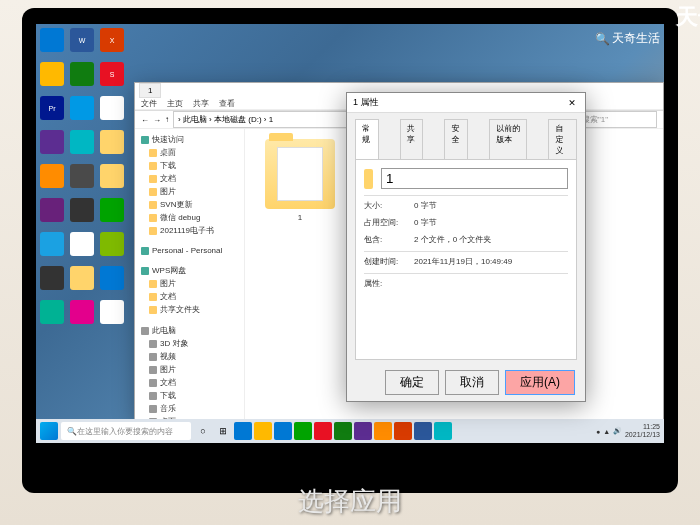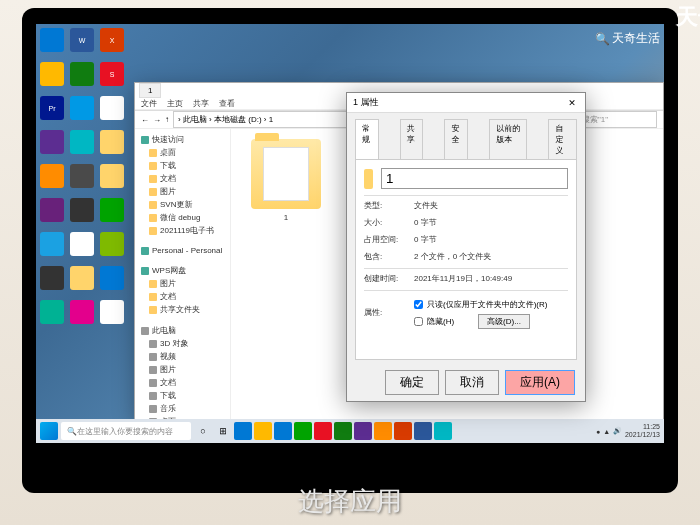--- a/index.html
+++ b/index.html
@@ -12,21 +12,21 @@
 .dicon{width:24px;height:24px;border-radius:3px;display:flex;align-items:center;justify-content:center;font-size:7px;color:#fff}
 .explorer{position:absolute;top:58px;left:98px;width:530px;height:340px;background:#fff;border:1px solid #aaa;display:flex;flex-direction:column;box-shadow:0 4px 20px rgba(0,0,0,0.3)}
 .exp-title{height:18px;background:#fff;display:flex;align-items:center;padding:0 4px;font-size:8px}
 .exp-title .tab{background:#f0f0f0;padding:2px 8px;border:1px solid #ddd}
 .exp-menu{height:14px;background:#fff;padding:0 6px;font-size:8px;color:#333;display:flex;gap:10px;align-items:center;border-bottom:1px solid #eee}
 .exp-ribbon{height:16px;background:#f8f8f8;border-bottom:1px solid #ddd}
 .exp-addr{height:18px;display:flex;align-items:center;padding:2px 6px;gap:4px;font-size:8px;border-bottom:1px solid #eee}
 .exp-addr .path{flex:1;border:1px solid #ccc;padding:2px 4px;background:#fff}
 .exp-addr .search{width:80px;border:1px solid #ccc;padding:2px 4px;color:#999}
 .exp-body{flex:1;display:flex}
-.exp-tree{width:96px;border-right:1px solid #eee;padding:4px 2px;font-size:8px;overflow:hidden}
+.exp-tree{width:110px;border-right:1px solid #eee;padding:4px 2px;font-size:8px;overflow:hidden}
 .tree-item{padding:1px 2px 1px 12px;color:#333;display:flex;align-items:center;gap:3px;white-space:nowrap}
 .tree-item.top{padding-left:4px;font-weight:normal}
 .tree-item .ticon{width:8px;height:8px;background:#fc6;border-radius:1px;flex-shrink:0}
 .tree-item .ticon.blue{background:#4a9}
 .tree-item .ticon.gray{background:#999}
 .tree-sep{height:8px}
 .exp-content{flex:1;background:#fff;padding:10px;position:relative}
 .folder-item{position:absolute;top:10px;left:10px;width:90px;text-align:center}
 .folder-big{width:70px;height:70px;margin:0 auto;background:linear-gradient(#ffe9a8,#ffd46b);border-radius:4px;position:relative}
 .folder-big::before{content:"";position:absolute;top:-6px;left:4px;width:24px;height:8px;background:#ffd46b;border-radius:2px 2px 0 0}
@@ -240,54 +240,39 @@
     <div class="dlg-tab inactive">以前的版本</div>
     <div class="dlg-tab inactive">自定义</div>
   </div>
   <div class="dlg-body">
     <div class="dlg-row">
       <div class="dlg-icon"></div>
       <input class="dlg-input" value="1" style="">
     </div>
     <div class="dlg-hr"></div>
     <div class="dlg-row">
-            <span class="lbl">类型:</span>
-            <span class="val">文件夹</span>
-          </div>
-    <div class="dlg-row">
             <span class="lbl">大小:</span>
             <span class="val">0 字节</span>
           </div>
     <div class="dlg-row">
             <span class="lbl">占用空间:</span>
             <span class="val">0 字节</span>
           </div>
     <div class="dlg-row">
             <span class="lbl">包含:</span>
             <span class="val">2 个文件，0 个文件夹</span>
           </div>
     <div class="dlg-hr"></div>
     <div class="dlg-row">
             <span class="lbl">创建时间:</span>
             <span class="val">2021年11月19日，10:49:49</span>
           </div>
     <div class="dlg-hr"></div>
     <div class="dlg-row">
             <span class="lbl">属性:</span>
-      <div style="flex:1">
-        <div class="dlg-chk">
-                <input type="checkbox" checked="" style="">
-                <span>只读(仅应用于文件夹中的文件)(R)</span>
-              </div>
-        <div class="dlg-chk">
-                <input type="checkbox" style="">
-                <span>隐藏(H)</span>
-                <button class="dlg-btn-inline">高级(D)...</button>
-              </div>
-      </div>
     </div>
   </div>
   <div class="dlg-buttons">
     <button class="dlg-btn">确定</button>
     <button class="dlg-btn">取消</button>
     <button class="dlg-btn primary">应用(A)</button>
   </div>
 </div>
 
 <div class="taskbar">

